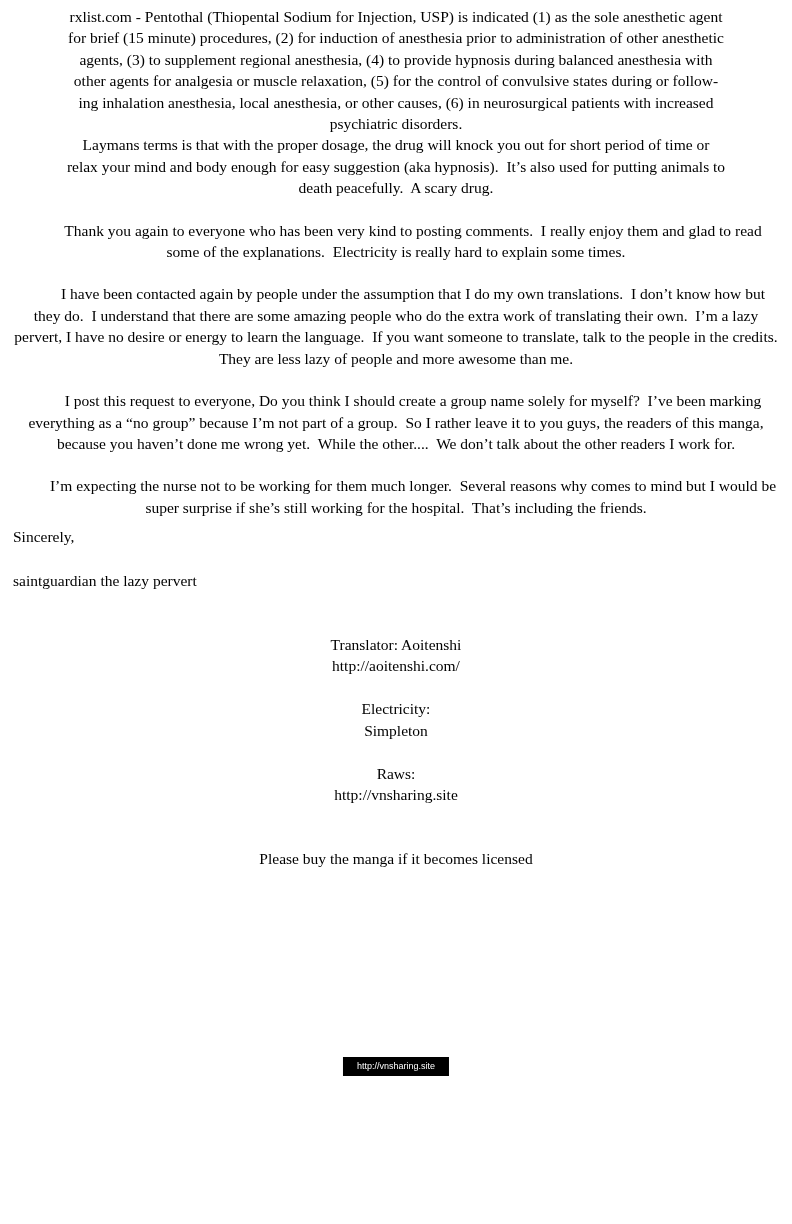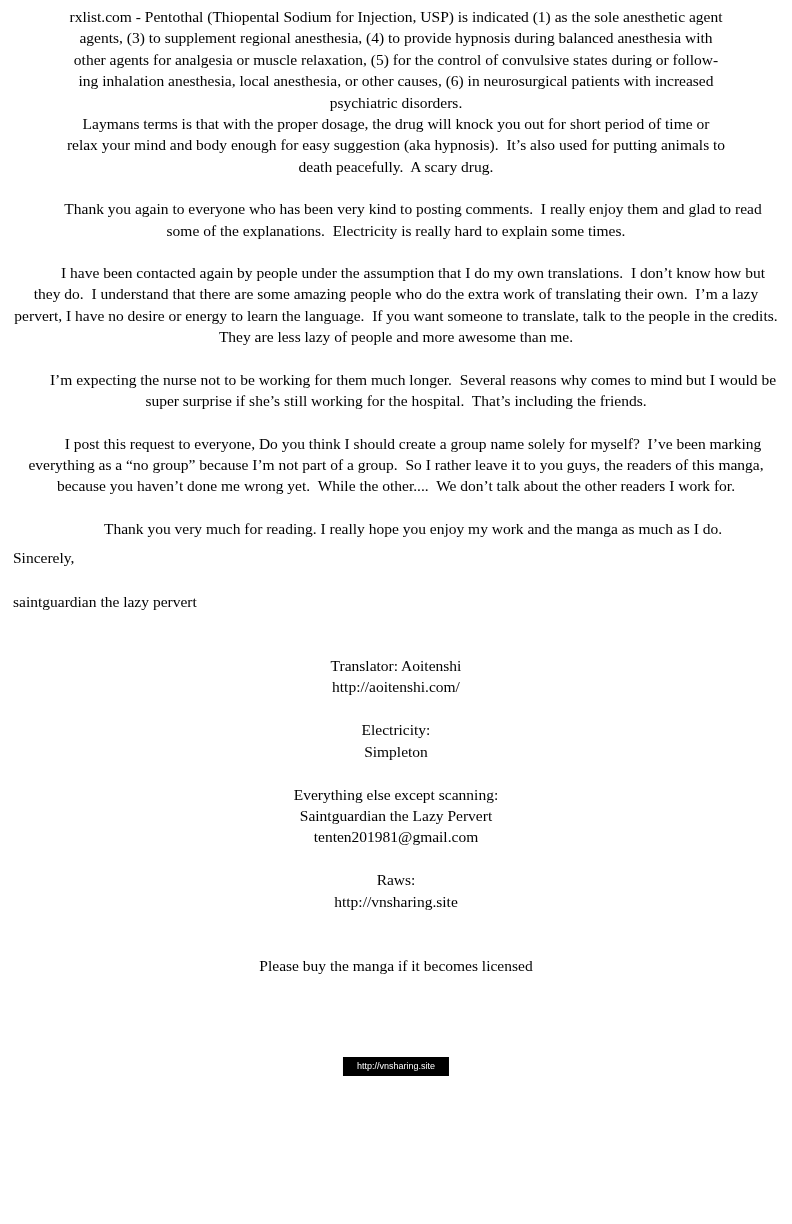--- a/index.html
+++ b/index.html
@@ -45,57 +45,52 @@
     white-space: nowrap;
   }
 </style>
 </head>
 <body>
 
 <div class="page">
 
   <div class="centered-block intro-block">
     <div class="cline">rxlist.com - Pentothal (Thiopental Sodium for Injection, USP) is indicated (1) as the sole anesthetic agent</div>
+    <div class="cline">for brief (15 minute) procedures, (2) for induction of anesthesia prior to administration of other anesthetic</div>
     <div class="cline">agents, (3) to supplement regional anesthesia, (4) to provide hypnosis during balanced anesthesia with</div>
     <div class="cline">other agents for analgesia or muscle relaxation, (5) for the control of convulsive states during or follow-</div>
     <div class="cline">ing inhalation anesthesia, local anesthesia, or other causes, (6) in neurosurgical patients with increased</div>
     <div class="cline">psychiatric disorders.</div>
   </div>
 
   <div class="centered-block">
     <div class="cline">Laymans terms is that with the proper dosage, the drug will knock you out for short period of time or</div>
     <div class="cline">relax your mind and body enough for easy suggestion (aka hypnosis).  It’s also used for putting animals to</div>
     <div class="cline">death peacefully.  A scary drug.</div>
   </div>
 
   <div class="letter">
     <div class="para">Thank you again to everyone who has been very kind to posting comments.  I really enjoy them and glad to read some of the explanations.  Electricity is really hard to explain some times.</div>
     <div class="para">I have been contacted again by people under the assumption that I do my own translations.  I don’t know how but they do.  I understand that there are some amazing people who do the extra work of translating their own.  I’m a lazy pervert, I have no desire or energy to learn the language.  If you want someone to translate, talk to the people in the credits.  They are less lazy of people and more awesome than me.</div>
+    <div class="para">I post this request to everyone, Do you think I should create a group name solely for myself?  I’ve been marking everything as a “no group” because I’m not part of a group.  So I rather leave it to you guys, the readers of this manga, because you haven’t done me wrong yet.  While the other....  We don’t talk about the other readers I work for.</div>
     <div class="para">I’m expecting the nurse not to be working for them much longer.  Several reasons why comes to mind but I would be super surprise if she’s still working for the hospital.  That’s including the friends.</div>
-    <div class="para">I post this request to everyone, Do you think I should create a group name solely for myself?  I’ve been marking everything as a “no group” because I’m not part of a group.  So I rather leave it to you guys, the readers of this manga, because you haven’t done me wrong yet.  While the other....  We don’t talk about the other readers I work for.</div>
-    <div class="para">Thank you very much for reading. I really hope you enjoy my work and the manga as much as I do.</div>
     <div class="closing">Sincerely,</div>
     <div class="signature">saintguardian the lazy pervert</div>
   </div>
 
   <div class="credits">
     <div class="credit-group">
       <div>Translator: Aoitenshi</div>
       <div>http://aoitenshi.com/</div>
     </div>
     <div class="credit-group">
       <div>Electricity:</div>
       <div>Simpleton</div>
     </div>
     <div class="credit-group">
-      <div>Everything else except scanning:</div>
-      <div>Saintguardian the Lazy Pervert</div>
-      <div>tenten201981@gmail.com</div>
-    </div>
-    <div class="credit-group">
       <div>Raws:</div>
       <div>http://vnsharing.site</div>
     </div>
     <div class="license-note">Please buy the manga if it becomes licensed</div>
   </div>
 
   <div class="watermark">http://vnsharing.site</div>
 
 </div>
 

